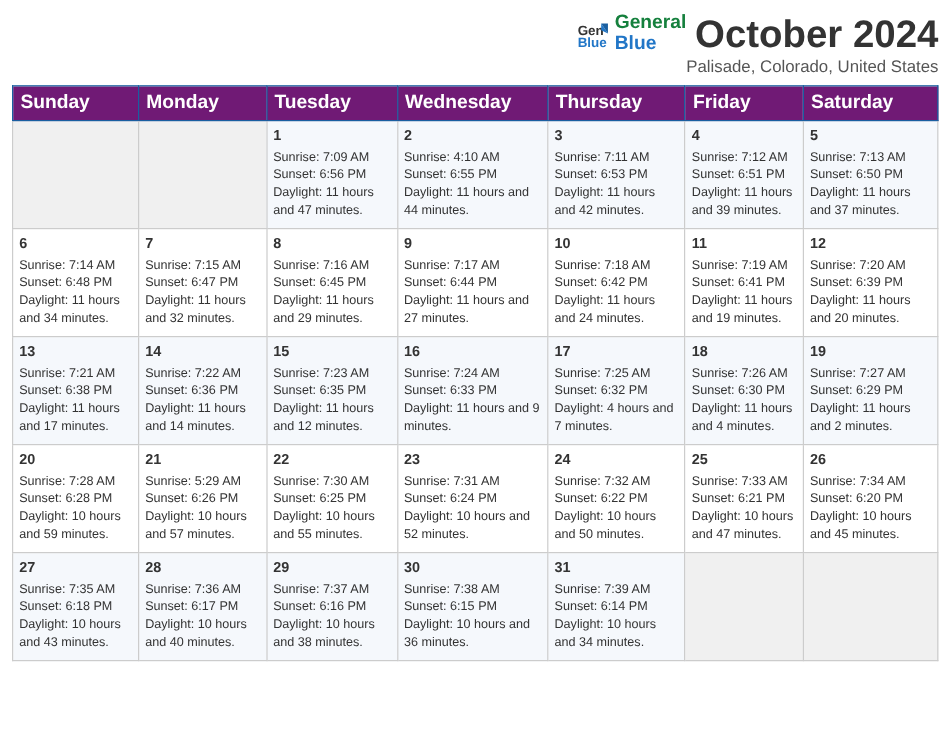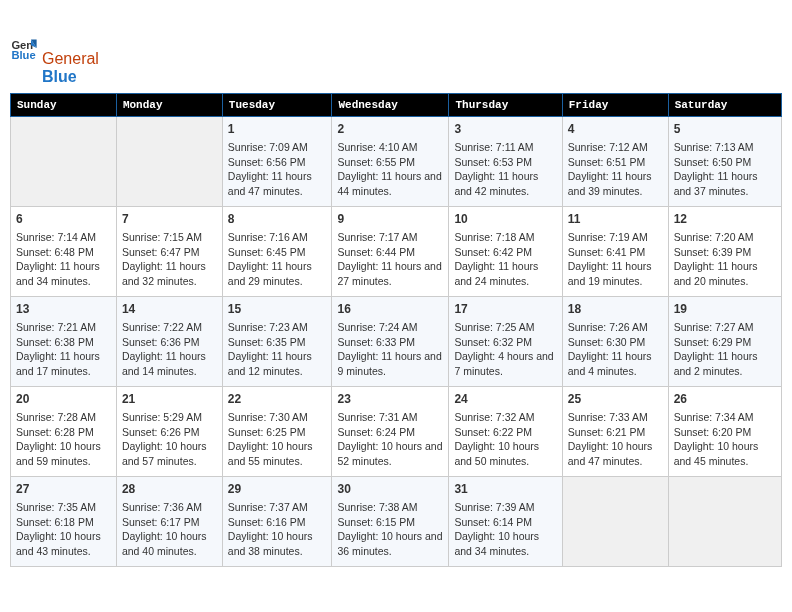--- a/index.html
+++ b/index.html
@@ -5,21 +5,21 @@
     * { box-sizing: border-box; margin: 0; padding: 0; }
     body {
       font-family: Arial, sans-serif;
       background: #fff;
       width: 792px;
       min-height: 612px;
       padding: 10px;
     }
     .header {
       display: flex;
-      justify-content: flex-start;
+      justify-content: flex-end;
       align-items: flex-start;
       margin-bottom: 8px;
     }
     .logo {
       display: flex;
       align-items: center;
       gap: 4px;
     }
     .logo-icon {
       width: 28px;
@@ -36,28 +36,27 @@
     .subtitle {
       font-size: 14px;
       color: #555;
     }
     table {
       width: 100%;
       border-collapse: collapse;
       font-size: 11px;
     }
     thead tr th {
-      background-color: #000000;
+      background-color: #701a75;
       color: #fff;
       text-align: left;
       padding: 5px 6px;
-      font-size: 11px;
+      font-size: 16px;
       font-weight: bold;
       border: 1px solid #1a5fa0;
-      font-family: Liberation Mono, monospace;
     }
     tbody tr td {
       vertical-align: top;
       border: 1px solid #ccc;
       padding: 4px 5px;
       min-height: 80px;
       height: 90px;
       background: #fff;
       color: #333;
       font-size: 10.5px;
@@ -84,23 +83,27 @@
 
 <div class="header">
   <div class="logo">
     <svg class="logo-icon" viewBox="0 0 40 40">
       <text x="2" y="22" font-size="16" font-weight="bold" fill="#333" font-family="Arial">Gen</text>
       <text x="2" y="36" font-size="16" font-weight="bold" fill="#2176c7" font-family="Arial">Blue</text>
       <polygon points="30,8 38,20 30,16" fill="#2176c7"></polygon>
       <polygon points="30,8 38,8 38,20" fill="#1a5fa0"></polygon>
     </svg>
     <div>
-      <div style="font-size:16px;font-weight:normal;color:#c2410c;line-height:1.1;margin-top:40px;">General</div>
+      <div style="font-size:16px;font-weight:bold;color:#15803d;line-height:1.1;">General</div>
       <div style="font-size:16px;font-weight:bold;color:#2176c7;line-height:1.1;">Blue</div>
     </div>
+  </div>
+  <div class="title-block">
+    <div class="month-title">October 2024</div>
+    <div class="subtitle">Palisade, Colorado, United States</div>
   </div>
 </div>
 
 <table>
   <thead>
     <tr id="header-row">
         <th>Sunday</th>
         <th>Monday</th>
         <th>Tuesday</th>
         <th>Wednesday</th>

